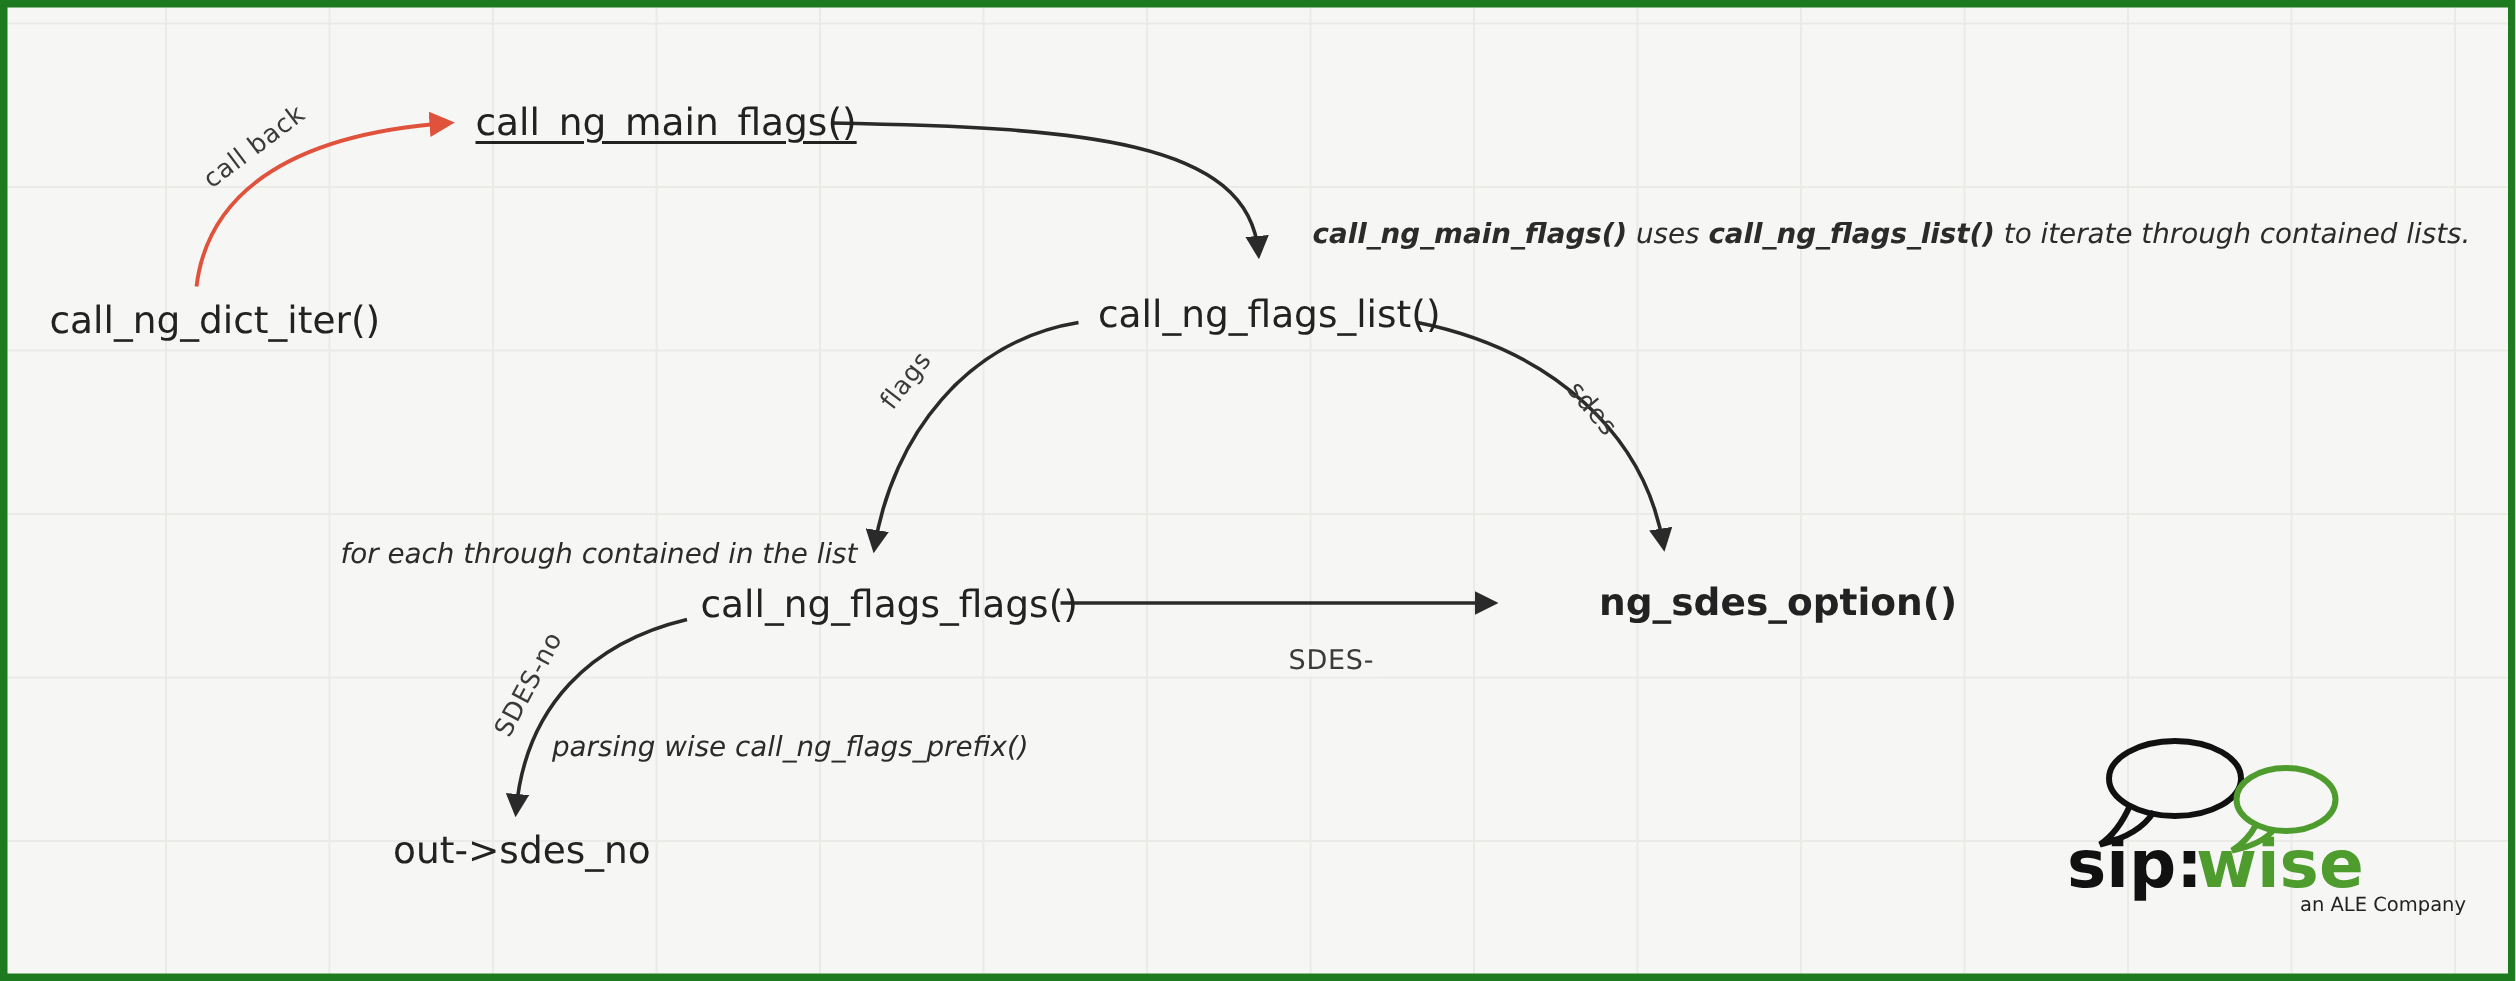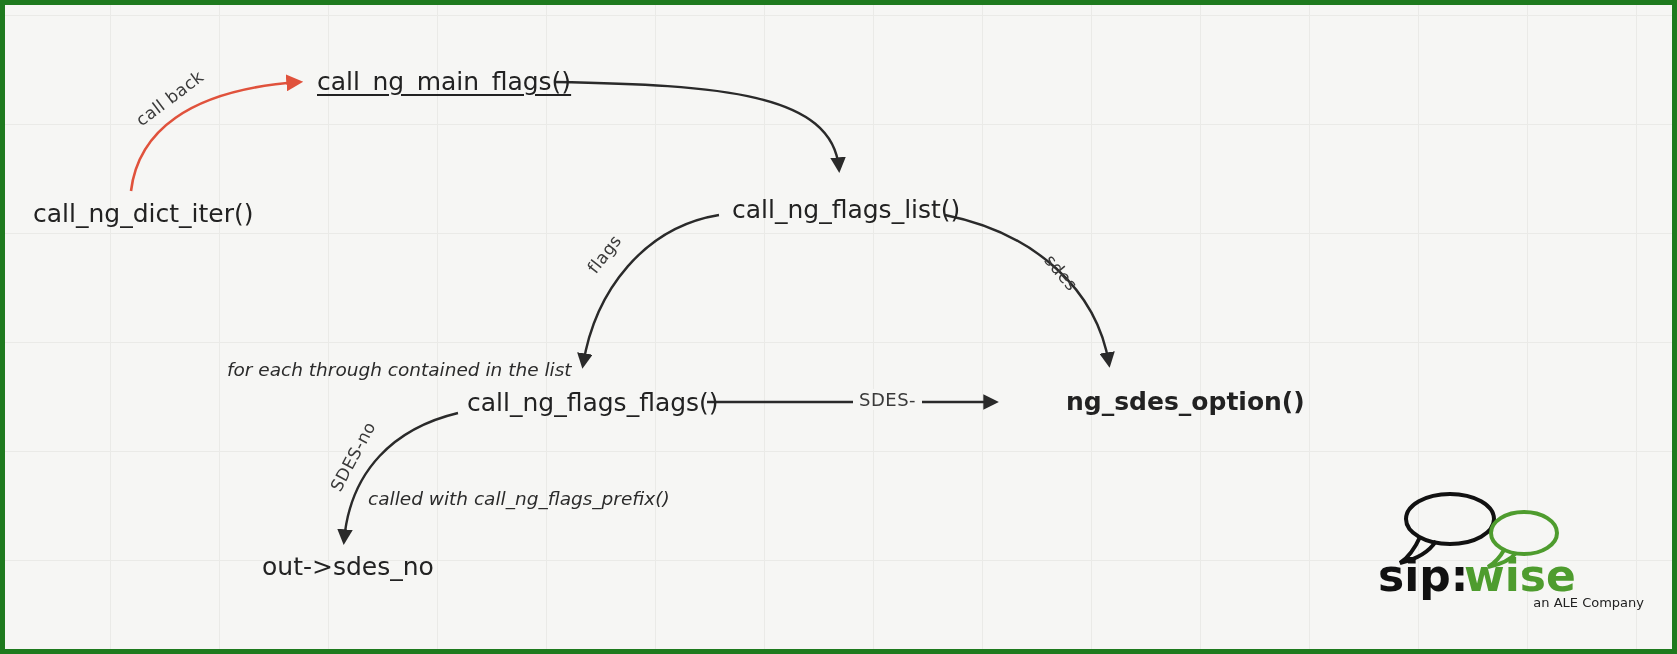--- a/index.html
+++ b/index.html
@@ -31,20 +31,21 @@
     position:absolute;
     font-size:17px;
     color:#3a3a3a;
     white-space:nowrap;
     letter-spacing:.5px;
   }
   .edge-label.horizontal{
     font-size:18px;
     background:#f6f6f4;
     padding:0 6px;
+    margin-top:41px;
   }
   .note{
     position:absolute;
     font-style:italic;
     font-size:18.5px;
     color:#2b2b2b;
     white-space:nowrap;
   }
   .logo{position:absolute;right:20px;bottom:38px;}
 </style>
@@ -91,25 +92,26 @@
   <div class="edge-label" style="left:133px;top:107px;transform:rotate(-37deg);transform-origin:left center;">call back</div>
 
   <div class="edge-label" style="left:586px;top:256px;transform:rotate(-52deg);transform-origin:left center;">flags</div>
 
   <div class="edge-label" style="left:1043px;top:242px;transform:rotate(50deg);transform-origin:left center;">sdes</div>
 
   <div class="edge-label horizontal" style="left:848px;top:384px;">SDES-</div>
 
   <div class="edge-label" style="left:330px;top:475px;transform:rotate(-62deg);transform-origin:left center;">SDES-no</div>
 
+  <div class="note" style="left:870px;top:141px;"><span style="font-weight: bold;">call_ng_main_flags()</span><span> uses </span><span style="font-weight: bold;">call_ng_flags_list()</span><span> to iterate through contained lists.</span></div>
 
 
   <div class="note" style="left:222px;top:354px;"><span>for each through contained in the list</span></div>
 
-  <div class="note" style="left:363px;top:483px;"><span>called with </span><span style="font-weight: normal;">call_ng_flags_prefix()</span></div>
+  <div class="note" style="left:363px;top:483px;"><span>parsing wise </span><span style="font-weight: normal;">call_ng_flags_prefix()</span></div>
 
   <svg class="logo" width="280" height="122" viewBox="0 0 280 122">
     <ellipse cx="78" cy="30" rx="44" ry="25" fill="none" stroke="#111" stroke-width="4"></ellipse>
     <path d="M 48 48 Q 40 66 28 74 Q 54 68 64 52" fill="none" stroke="#111" stroke-width="4"></path>
     <ellipse cx="152" cy="44" rx="33" ry="21" fill="#f6f6f4" stroke="#4e9c2e" stroke-width="4"></ellipse>
     <path d="M 132 61 Q 126 72 116 78 Q 136 74 144 64" fill="none" stroke="#4e9c2e" stroke-width="4"></path>
     <text x="6" y="102" font-size="44" font-weight="bold" fill="#111" font-family="DejaVu Sans, sans-serif">sip:</text>
     <text x="92" y="102" font-size="44" font-weight="bold" fill="#4e9c2e" font-family="DejaVu Sans, sans-serif">wise</text>
     <text x="272" y="118" text-anchor="end" font-size="13" fill="#222" font-family="DejaVu Sans, sans-serif">an ALE Company</text>
   </svg>

